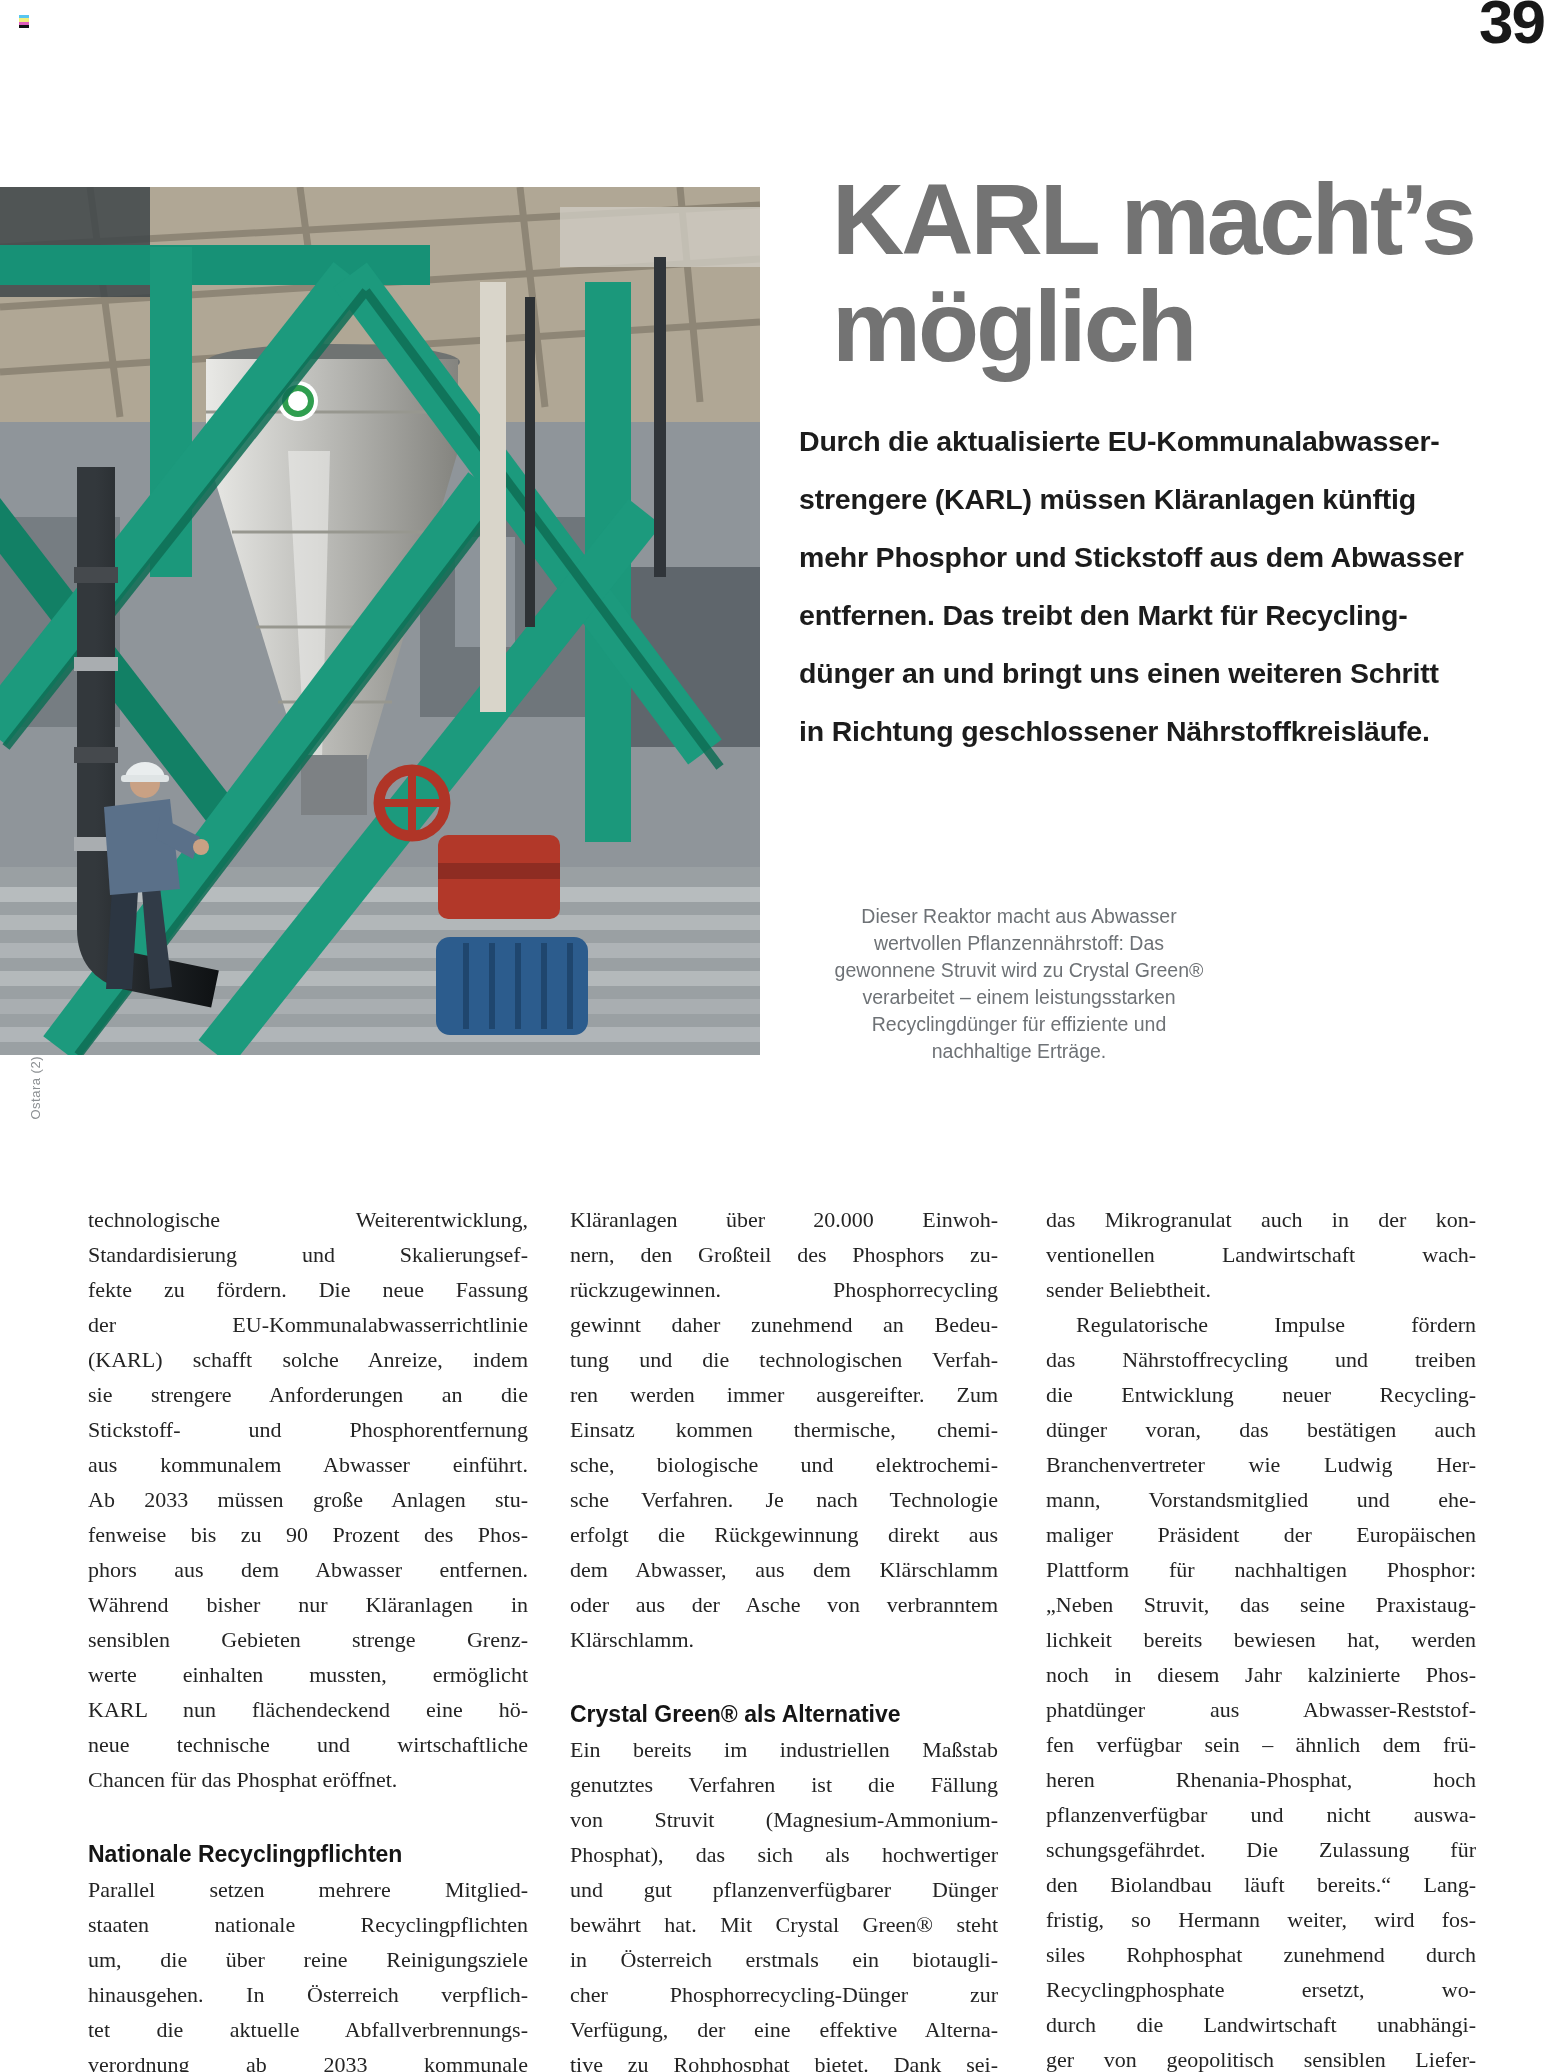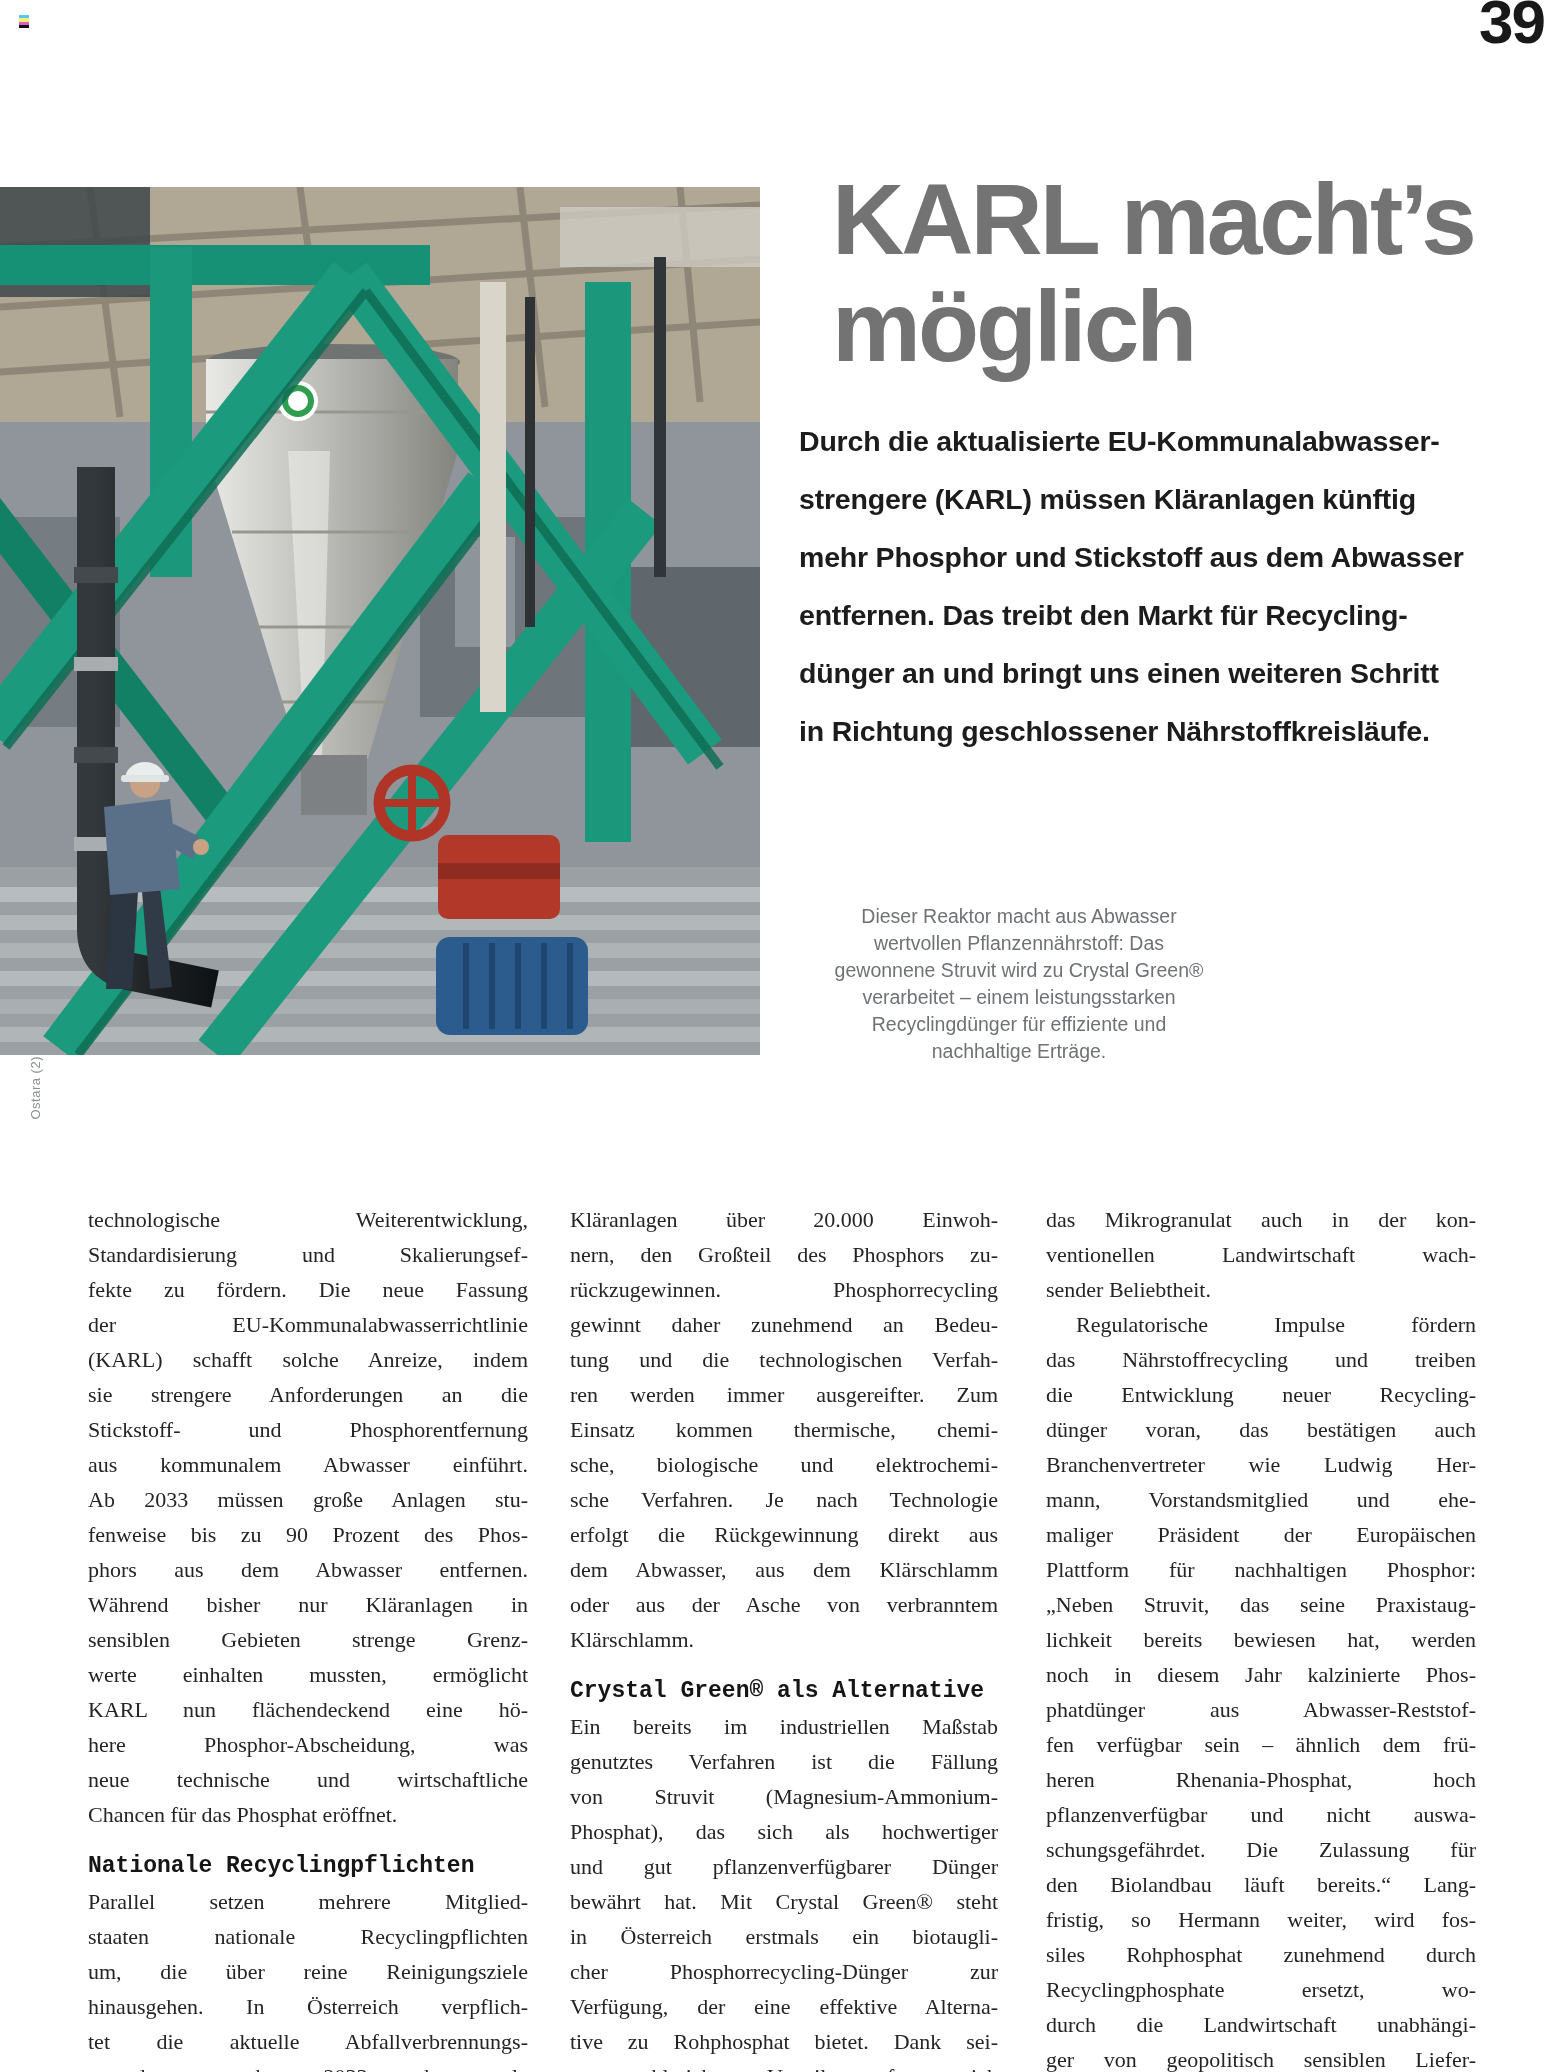--- a/index.html
+++ b/index.html
@@ -20,22 +20,22 @@
   .caption div{white-space:nowrap;}
   .credit{position:absolute;left:28px;top:1056px;font-size:13px;color:#8c9093;
           writing-mode:vertical-rl;transform:rotate(180deg);letter-spacing:0.5px;}
   .col{position:absolute;top:1202px;font-family:"Liberation Serif",serif;
        font-size:22px;color:#242424;}
   .col0{left:88px;width:440px;}
   .col1{left:570px;width:428px;}
   .col2{left:1046px;width:430px;}
   .ln{height:35px;line-height:35px;text-align:justify;text-align-last:justify;overflow:hidden;}
   .ln.last{text-align-last:left;}
-  .ln.sub{font-family:Liberation Mono, monospace;font-weight:700;font-size:23px;
-          color:#151515;margin-top:16px;height:36px;line-height:36px;text-align-last:left;}
+  .ln.sub{font-family:Liberation Sans, sans-serif;font-weight:700;font-size:23px;
+          color:#151515;margin-top:39px;height:36px;line-height:36px;text-align-last:left;}
   .ln.indent{padding-left:30px;}
   .ln.end{display:flex;justify-content:space-between;}
   .ln.end span:last-child{font-size:19px;}
 </style>
 </head>
 <body>
 
 <div class="page">
 
   <div class="reg">
@@ -187,21 +187,20 @@
       <div class="ln">sie strengere Anforderungen an die</div>
       <div class="ln">Stickstoff- und Phosphorentfernung</div>
       <div class="ln">aus kommunalem Abwasser einführt.</div>
       <div class="ln">Ab 2033 müssen große Anlagen stu-</div>
       <div class="ln">fenweise bis zu 90 Prozent des Phos-</div>
       <div class="ln">phors aus dem Abwasser entfernen.</div>
       <div class="ln">Während bisher nur Kläranlagen in</div>
       <div class="ln">sensiblen Gebieten strenge Grenz-</div>
       <div class="ln">werte einhalten mussten, ermöglicht</div>
       <div class="ln">KARL nun flächendeckend eine hö-</div>
-      <div class="ln">here Phosphor-Abscheidung, was</div>
       <div class="ln">neue technische und wirtschaftliche</div>
       <div class="ln last">Chancen für das Phosphat eröffnet.</div>
       <div class="ln sub">Nationale Recyclingpflichten</div>
       <div class="ln">Parallel setzen mehrere Mitglied-</div>
       <div class="ln">staaten nationale Recyclingpflichten</div>
       <div class="ln">um, die über reine Reinigungsziele</div>
       <div class="ln">hinausgehen. In Österreich verpflich-</div>
       <div class="ln">tet die aktuelle Abfallverbrennungs-</div>
       <div class="ln">verordnung ab 2033 kommunale</div>
     </div>

